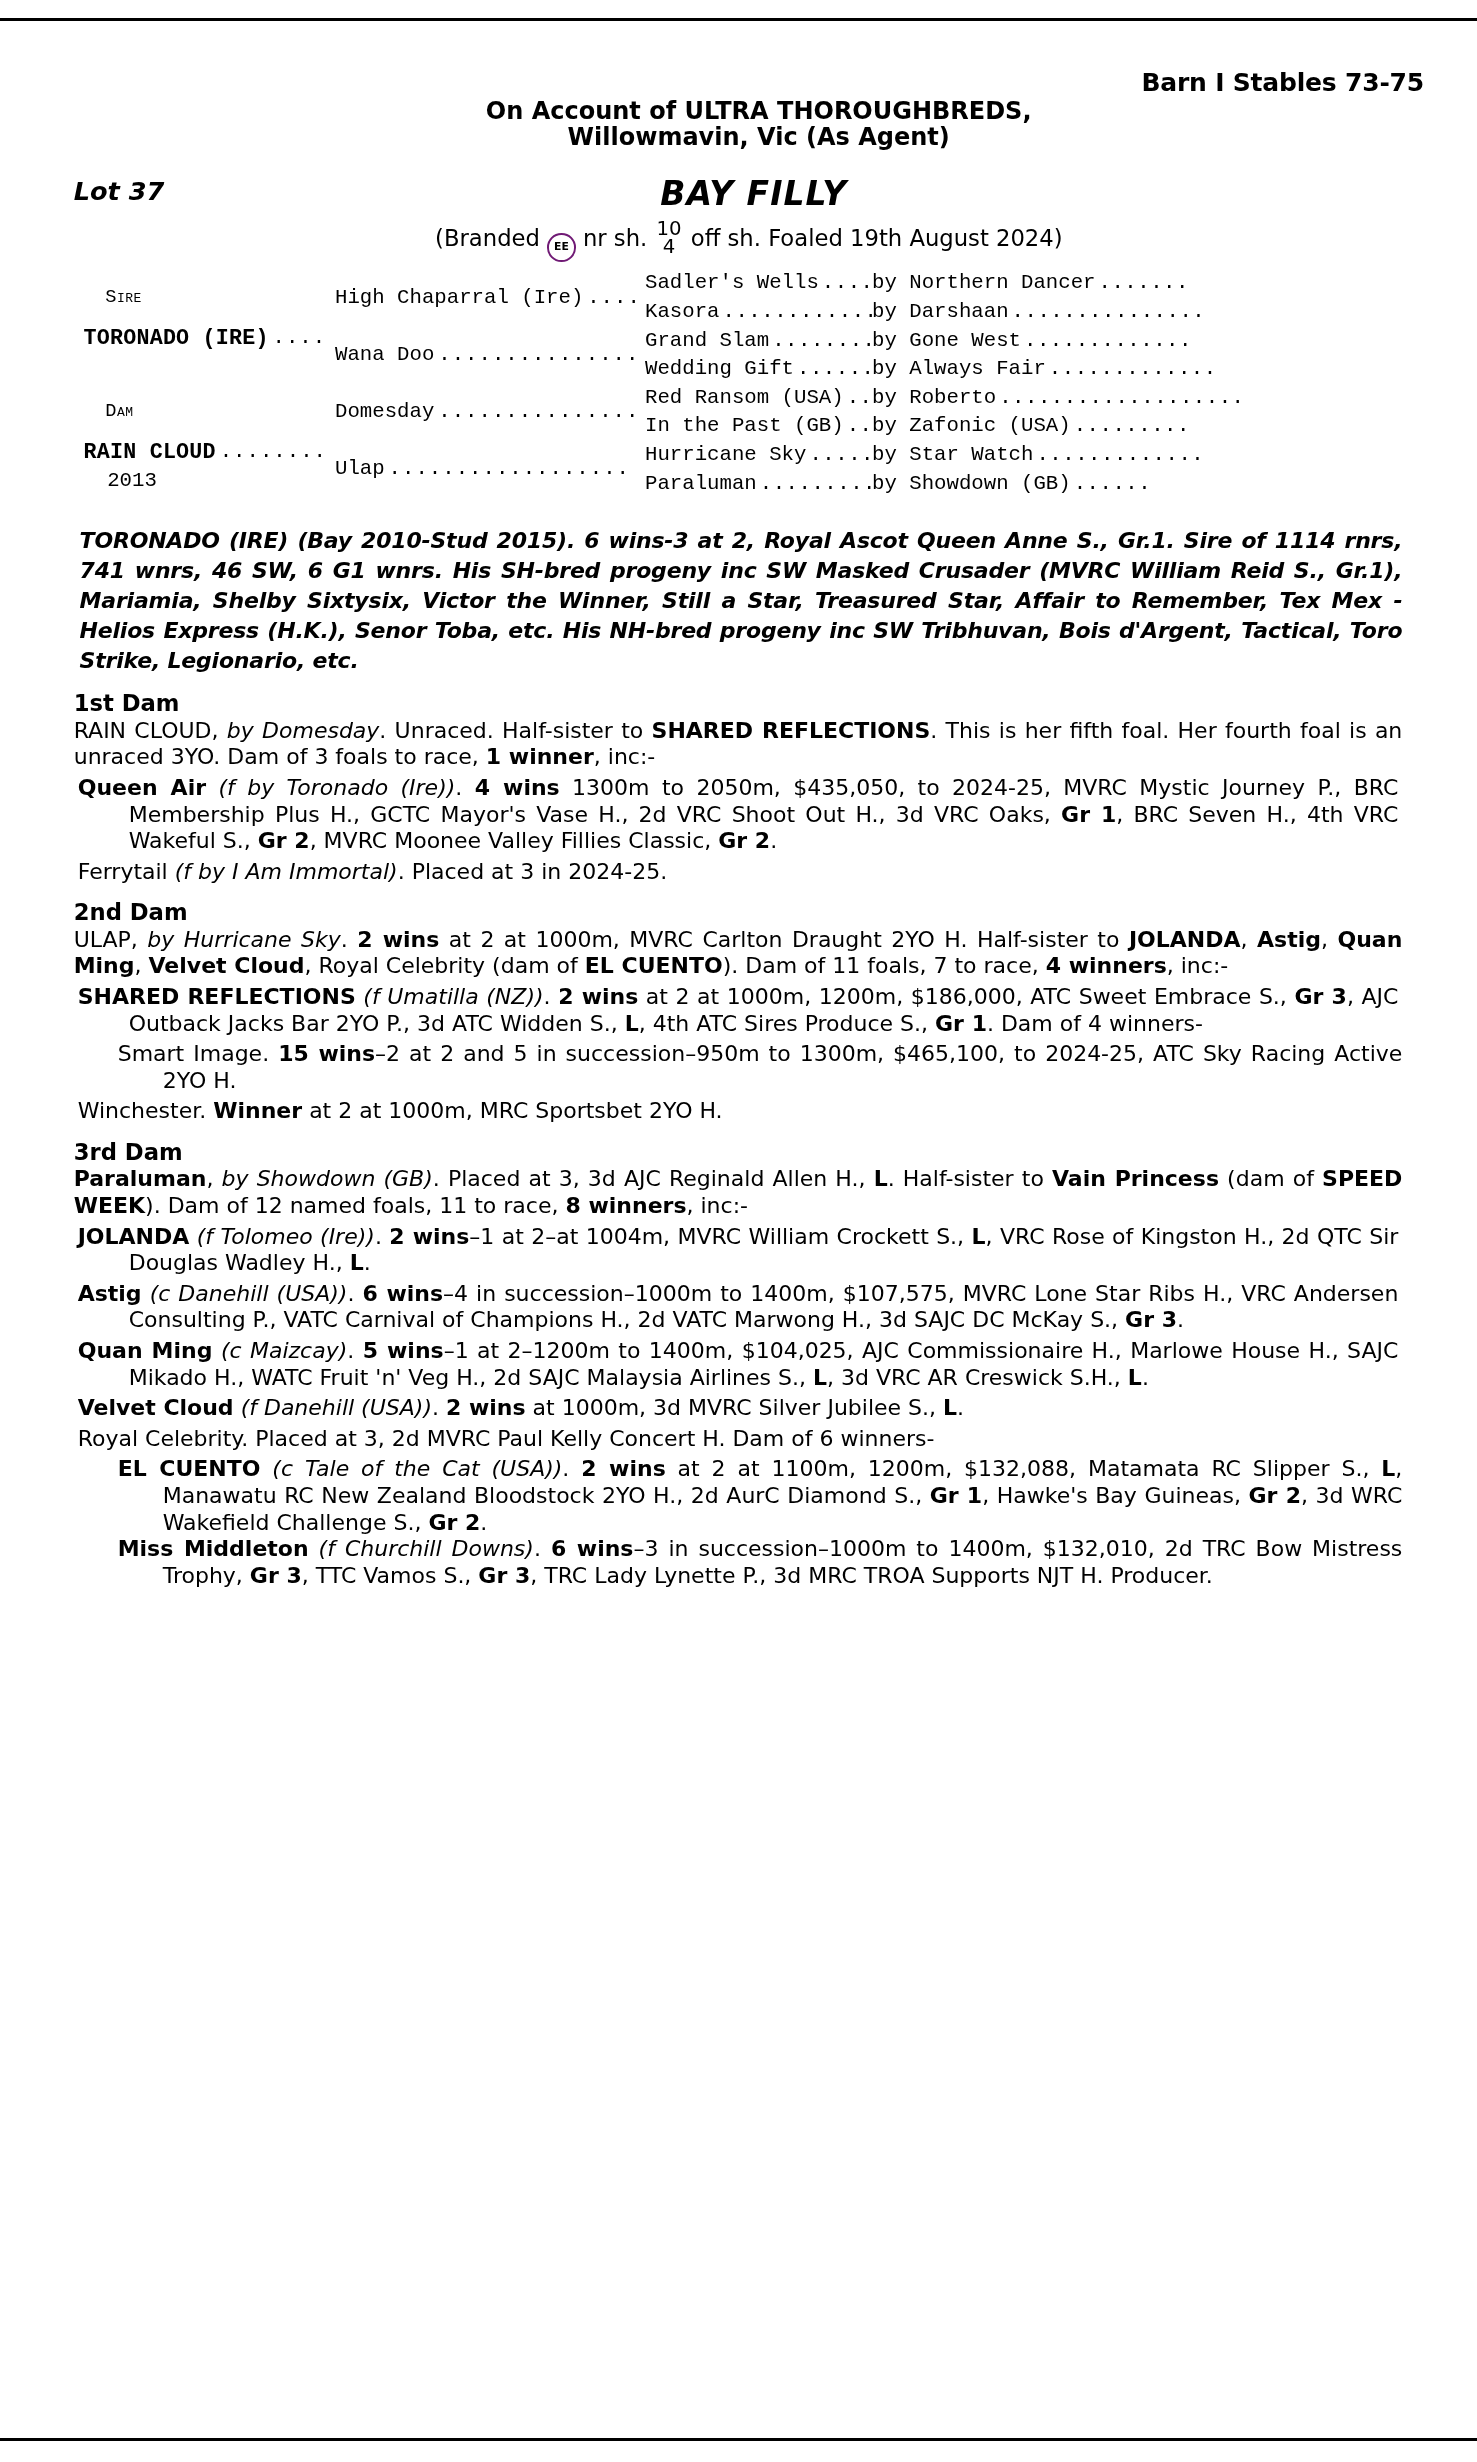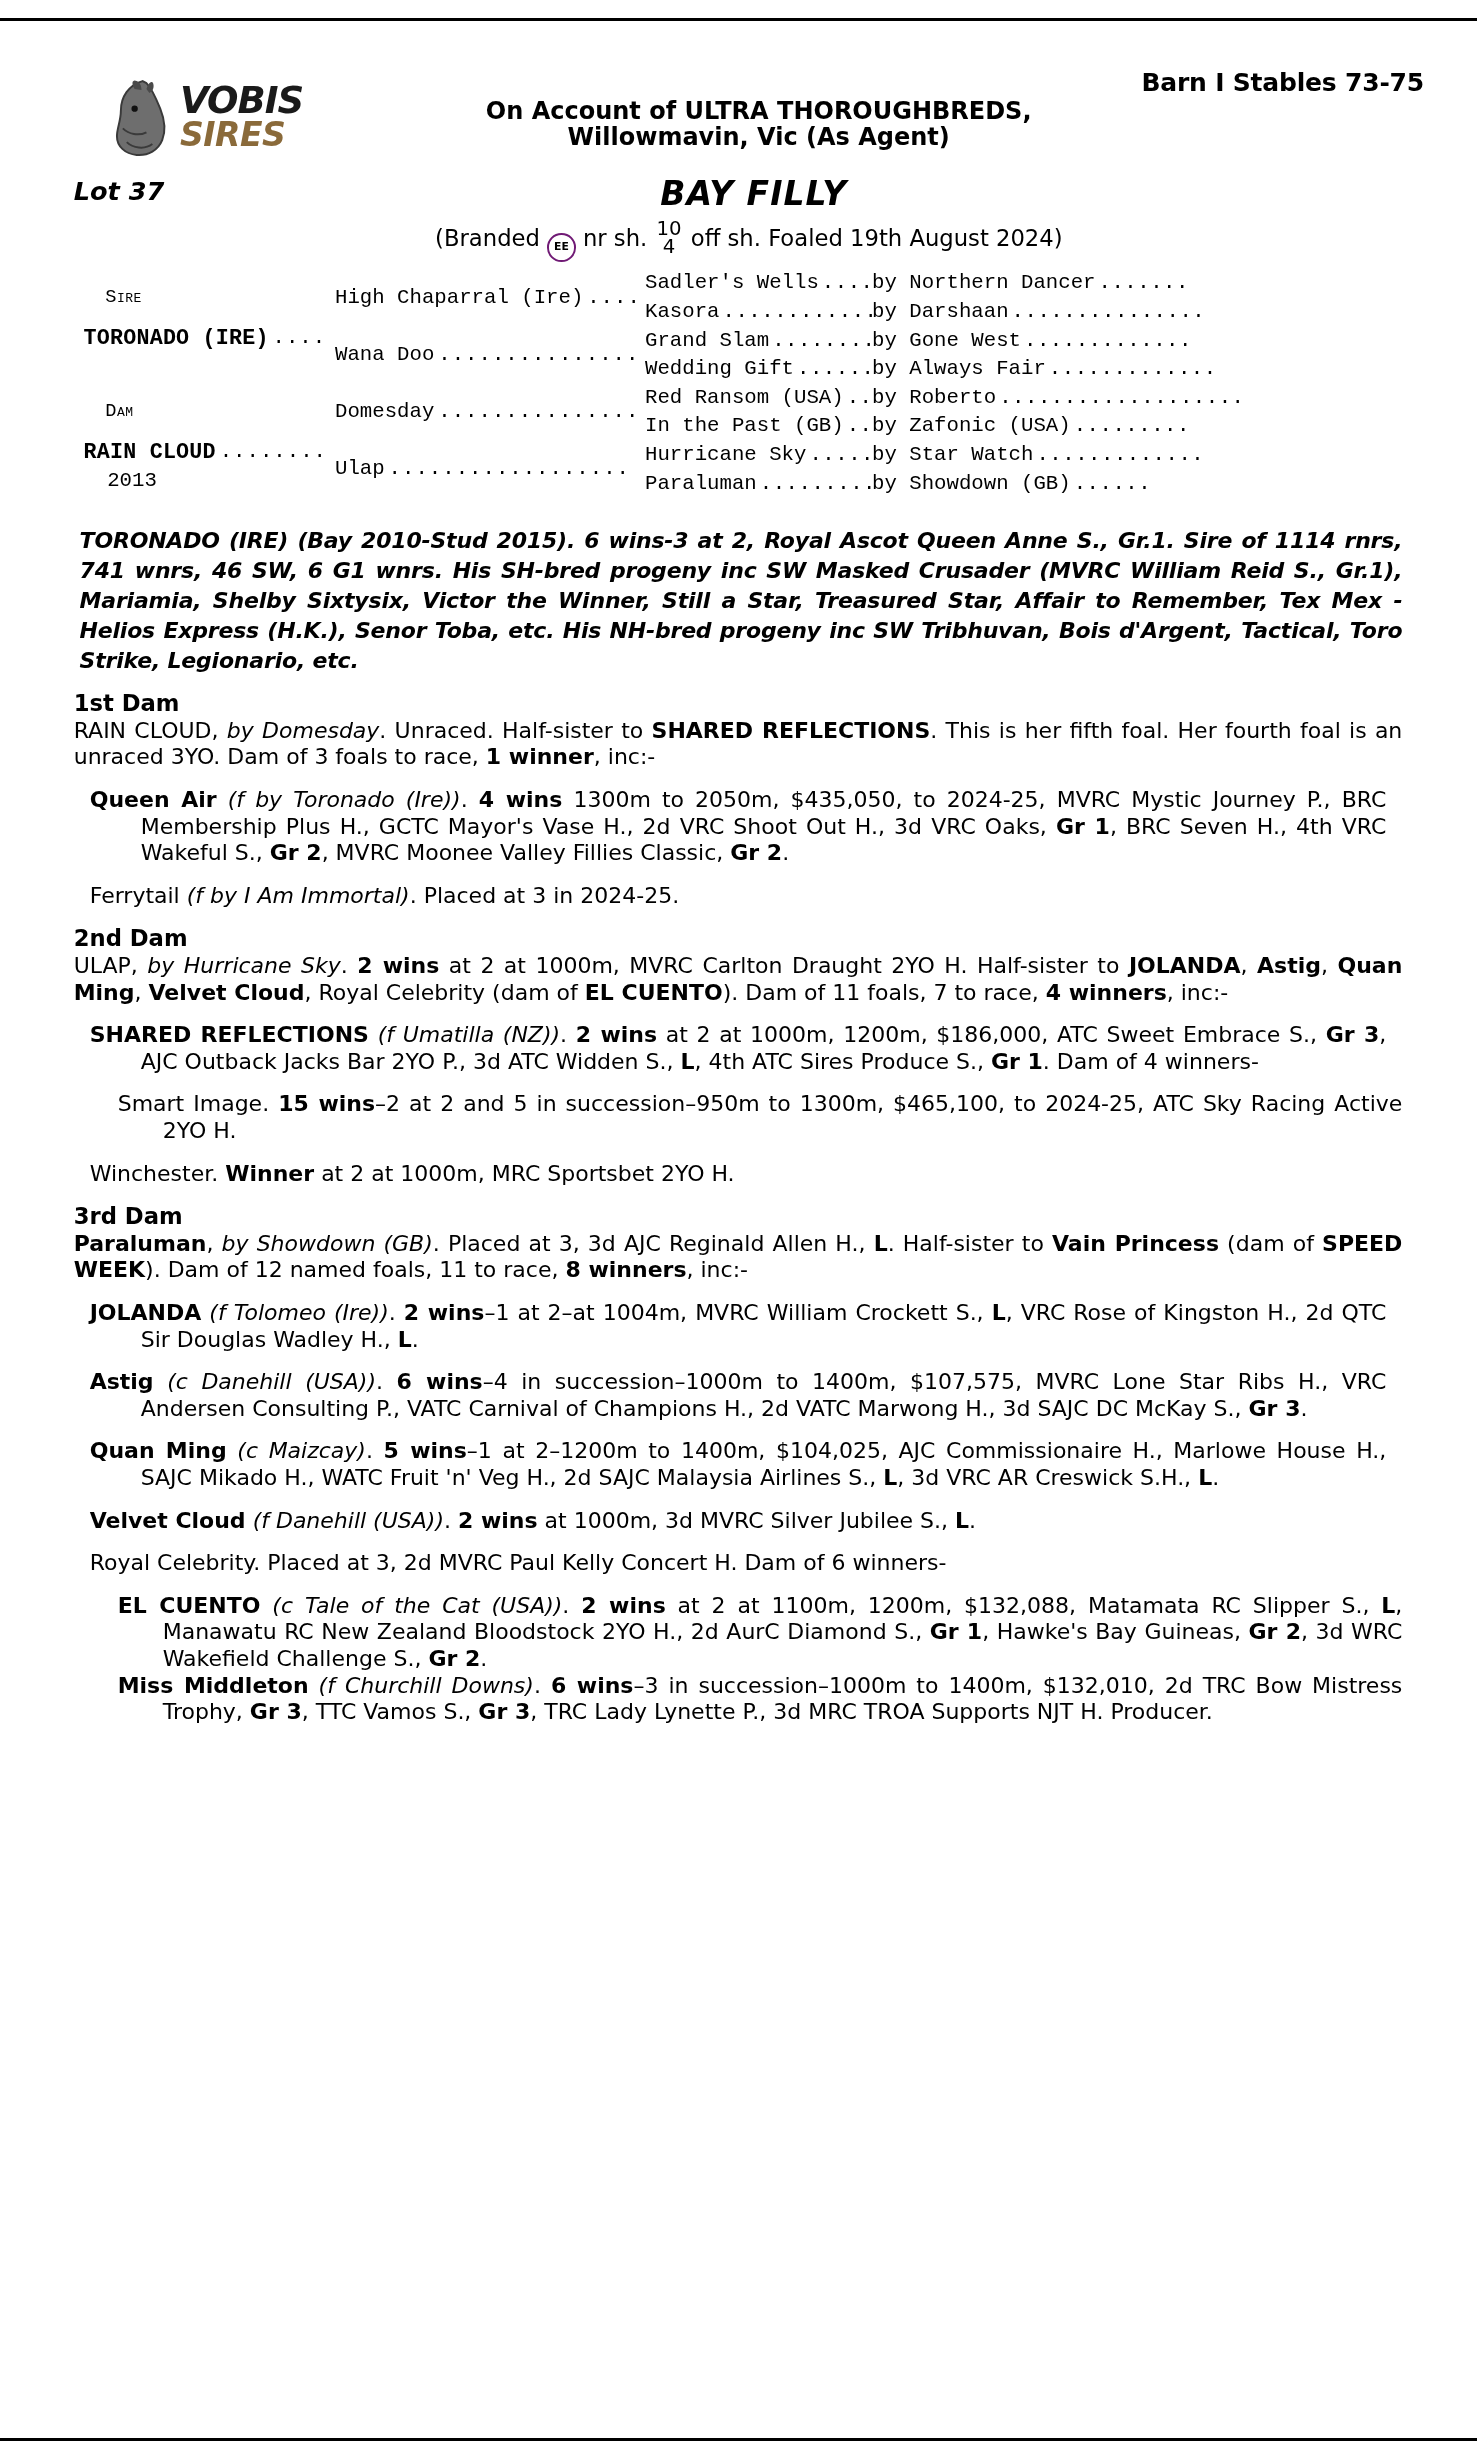--- a/index.html
+++ b/index.html
@@ -249,21 +249,21 @@
     margin-bottom: 1px;
   }
   .p0 {
     text-align: justify;
     text-indent: 0;
     margin: 0 0 0 0;
     padding-left: 0;
   }
   .lvl1 {
     text-align: justify;
-    margin: 16px;
+    margin: 4px;
     padding-left: 51px;
     text-indent: -51px;
   }
   .lvl2 {
     text-align: justify;
     margin: 0;
     padding-left: 89px;
     text-indent: -45px;
   }
   b { font-weight: bold; }
@@ -273,34 +273,20 @@
   }
 </style>
 </head>
 <body>
 
 <div class="page">
   <div class="rule-top"></div>
   <div class="rule-bottom"></div>
 
   <div class="header">
-    <div class="logo">
-      <svg class="logo-horse" viewBox="0 0 62 80">
-        <path d="M30 2 C16 6 8 18 8 32 C8 42 4 50 4 58 C4 68 12 76 24 77 C36 78 46 72 50 62 C54 52 52 40 48 30 C44 20 40 10 34 4 Z" fill="#6e6e6e" stroke="#3a3a3a" stroke-width="2"></path>
-        <path d="M22 10 C18 4 20 0 24 2 C27 3 29 7 29 11 Z" fill="#4a4a4a"></path>
-        <path d="M34 10 C36 3 40 1 41 5 C42 9 40 13 37 14 Z" fill="#4a4a4a"></path>
-        <circle cx="22" cy="30" r="3.2" fill="#111"></circle>
-        <path d="M10 50 C16 56 26 58 34 54" stroke="#3a3a3a" stroke-width="2" fill="none"></path>
-        <path d="M14 64 C20 70 32 72 40 66" stroke="#3a3a3a" stroke-width="2" fill="none"></path>
-      </svg>
-      <div class="logo-text">
-        <div class="logo-vobis">VOBIS</div>
-        <div class="logo-sires">SIRES</div>
-      </div>
-    </div>
 
     <div class="barn">Barn I Stables 73-75</div>
     <div class="account">On Account of ULTRA THOROUGHBREDS,</div>
     <div class="account" style="margin-top:-5.9px">Willowmavin, Vic (As Agent)</div>
 
     <div class="lot-row">
       <div class="lot-no">Lot 37</div>
       <div class="filly-title">BAY FILLY</div>
     </div>
 

